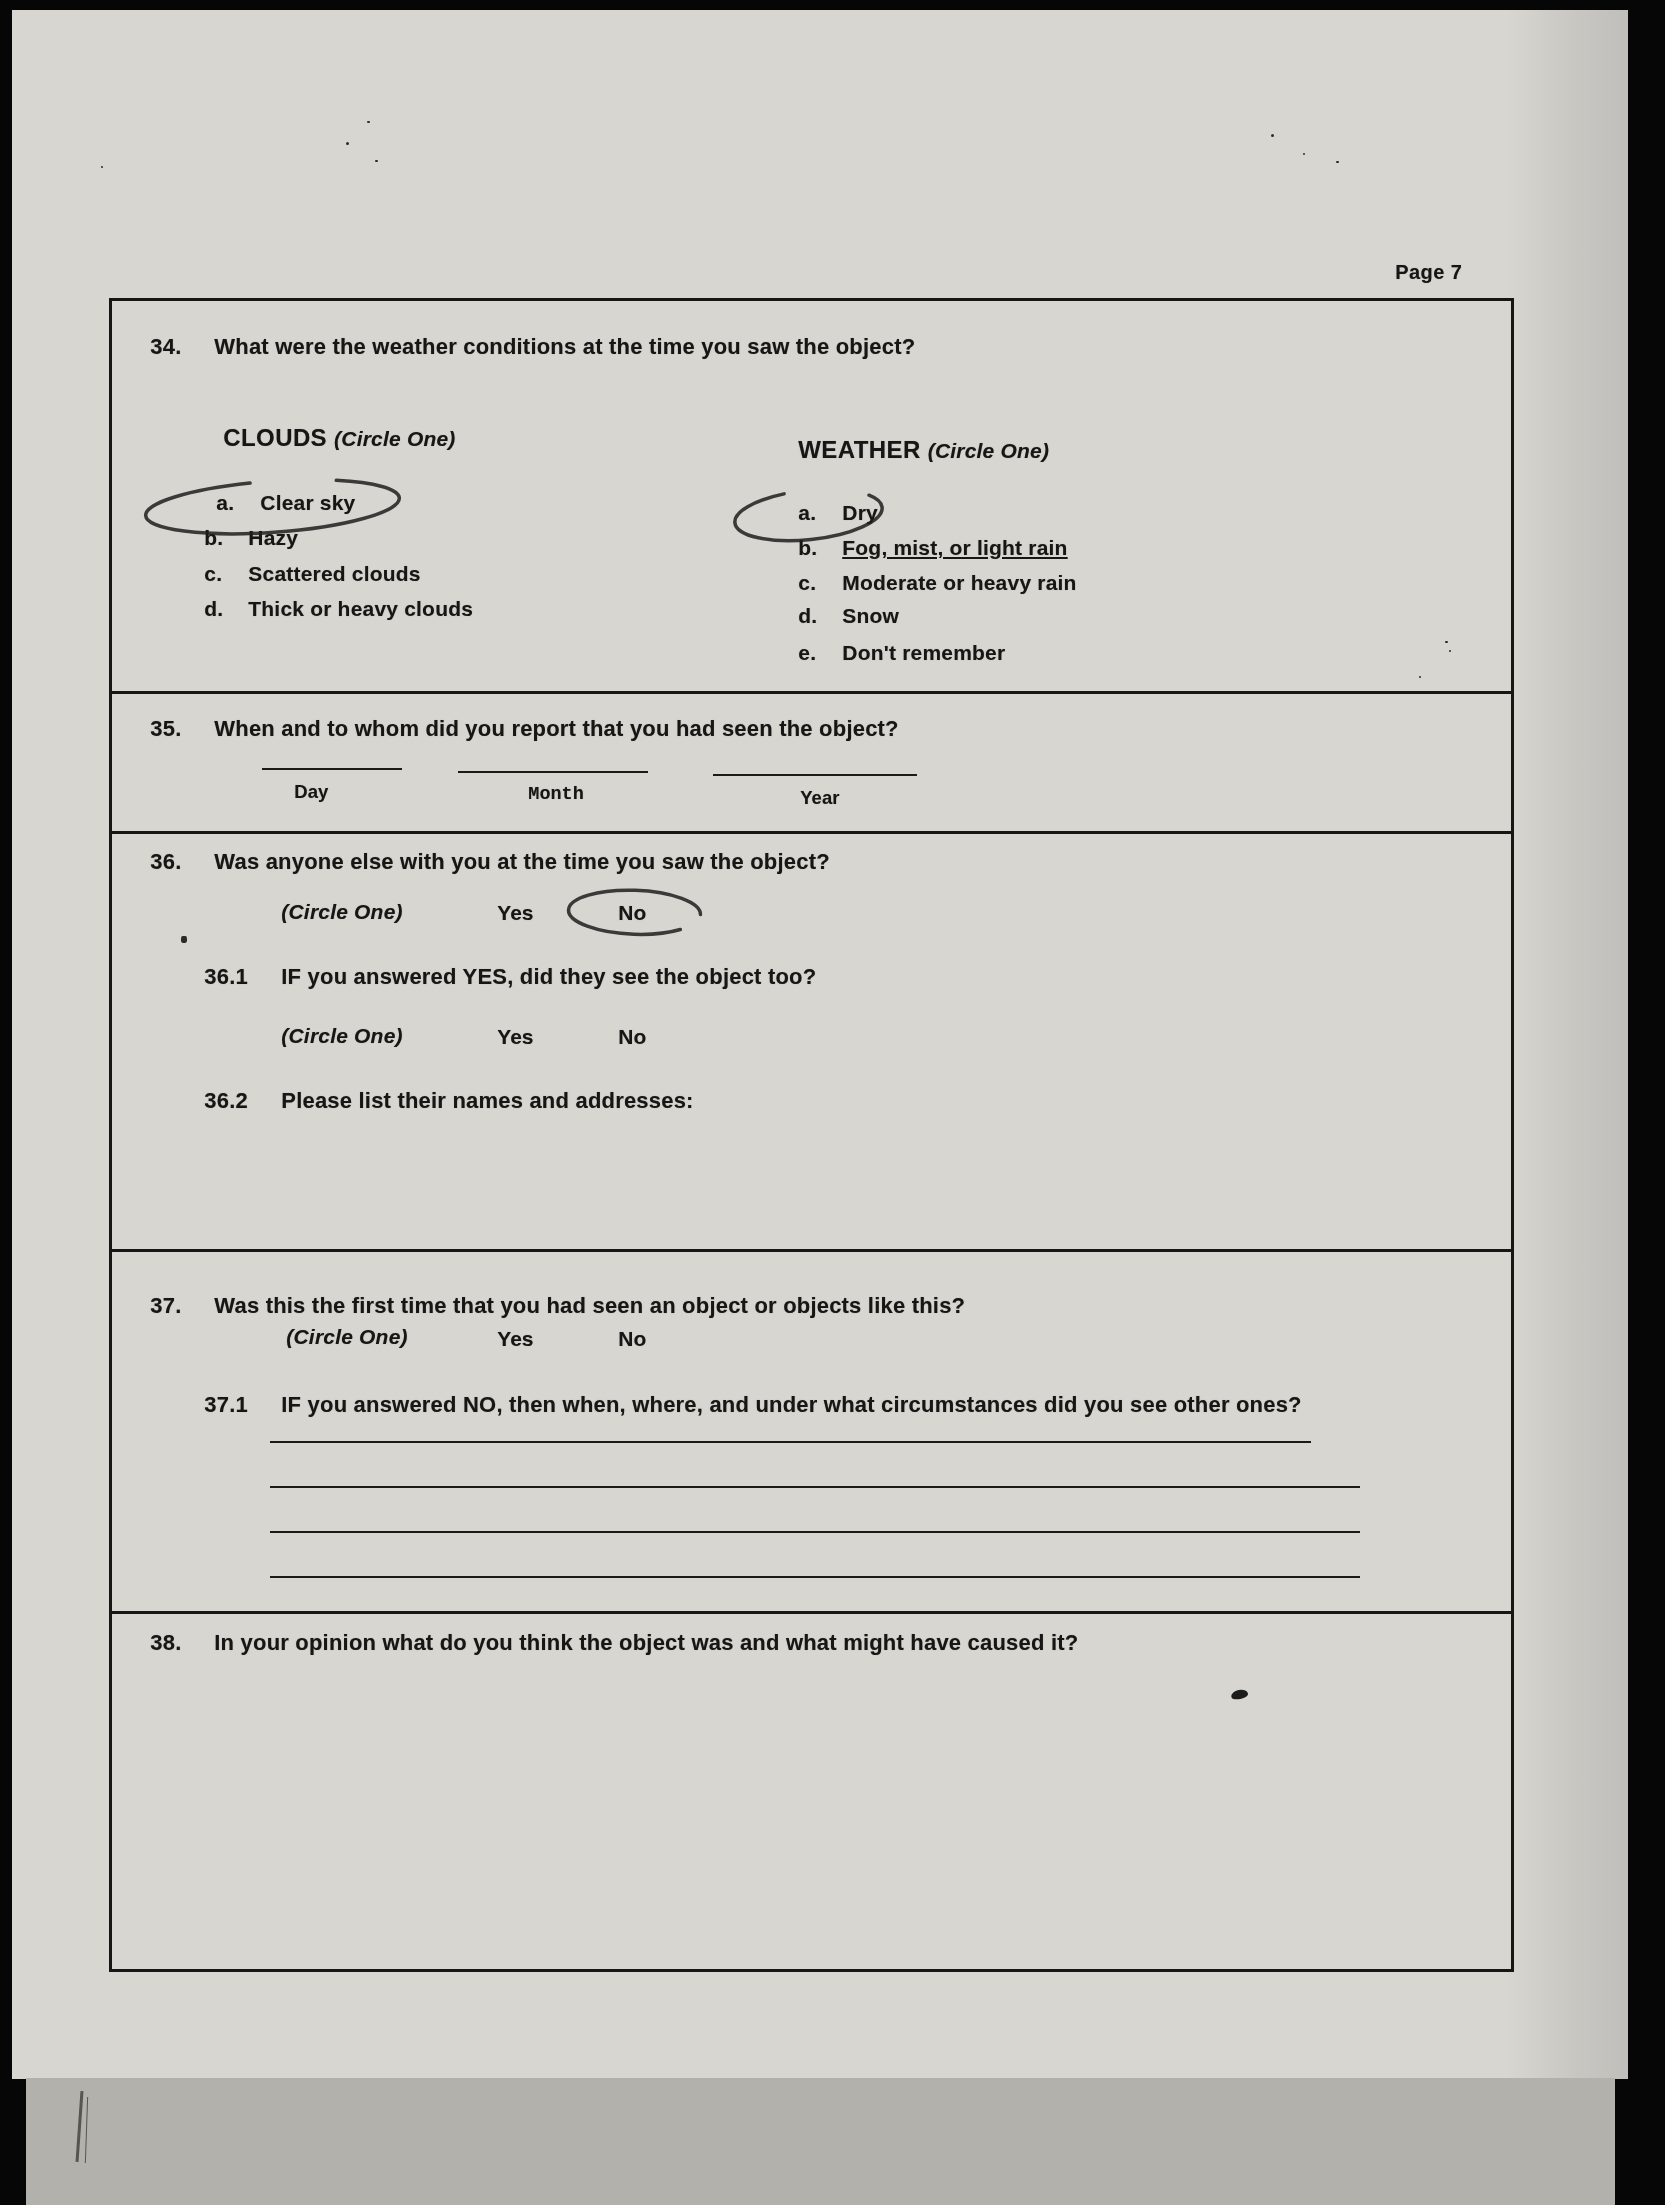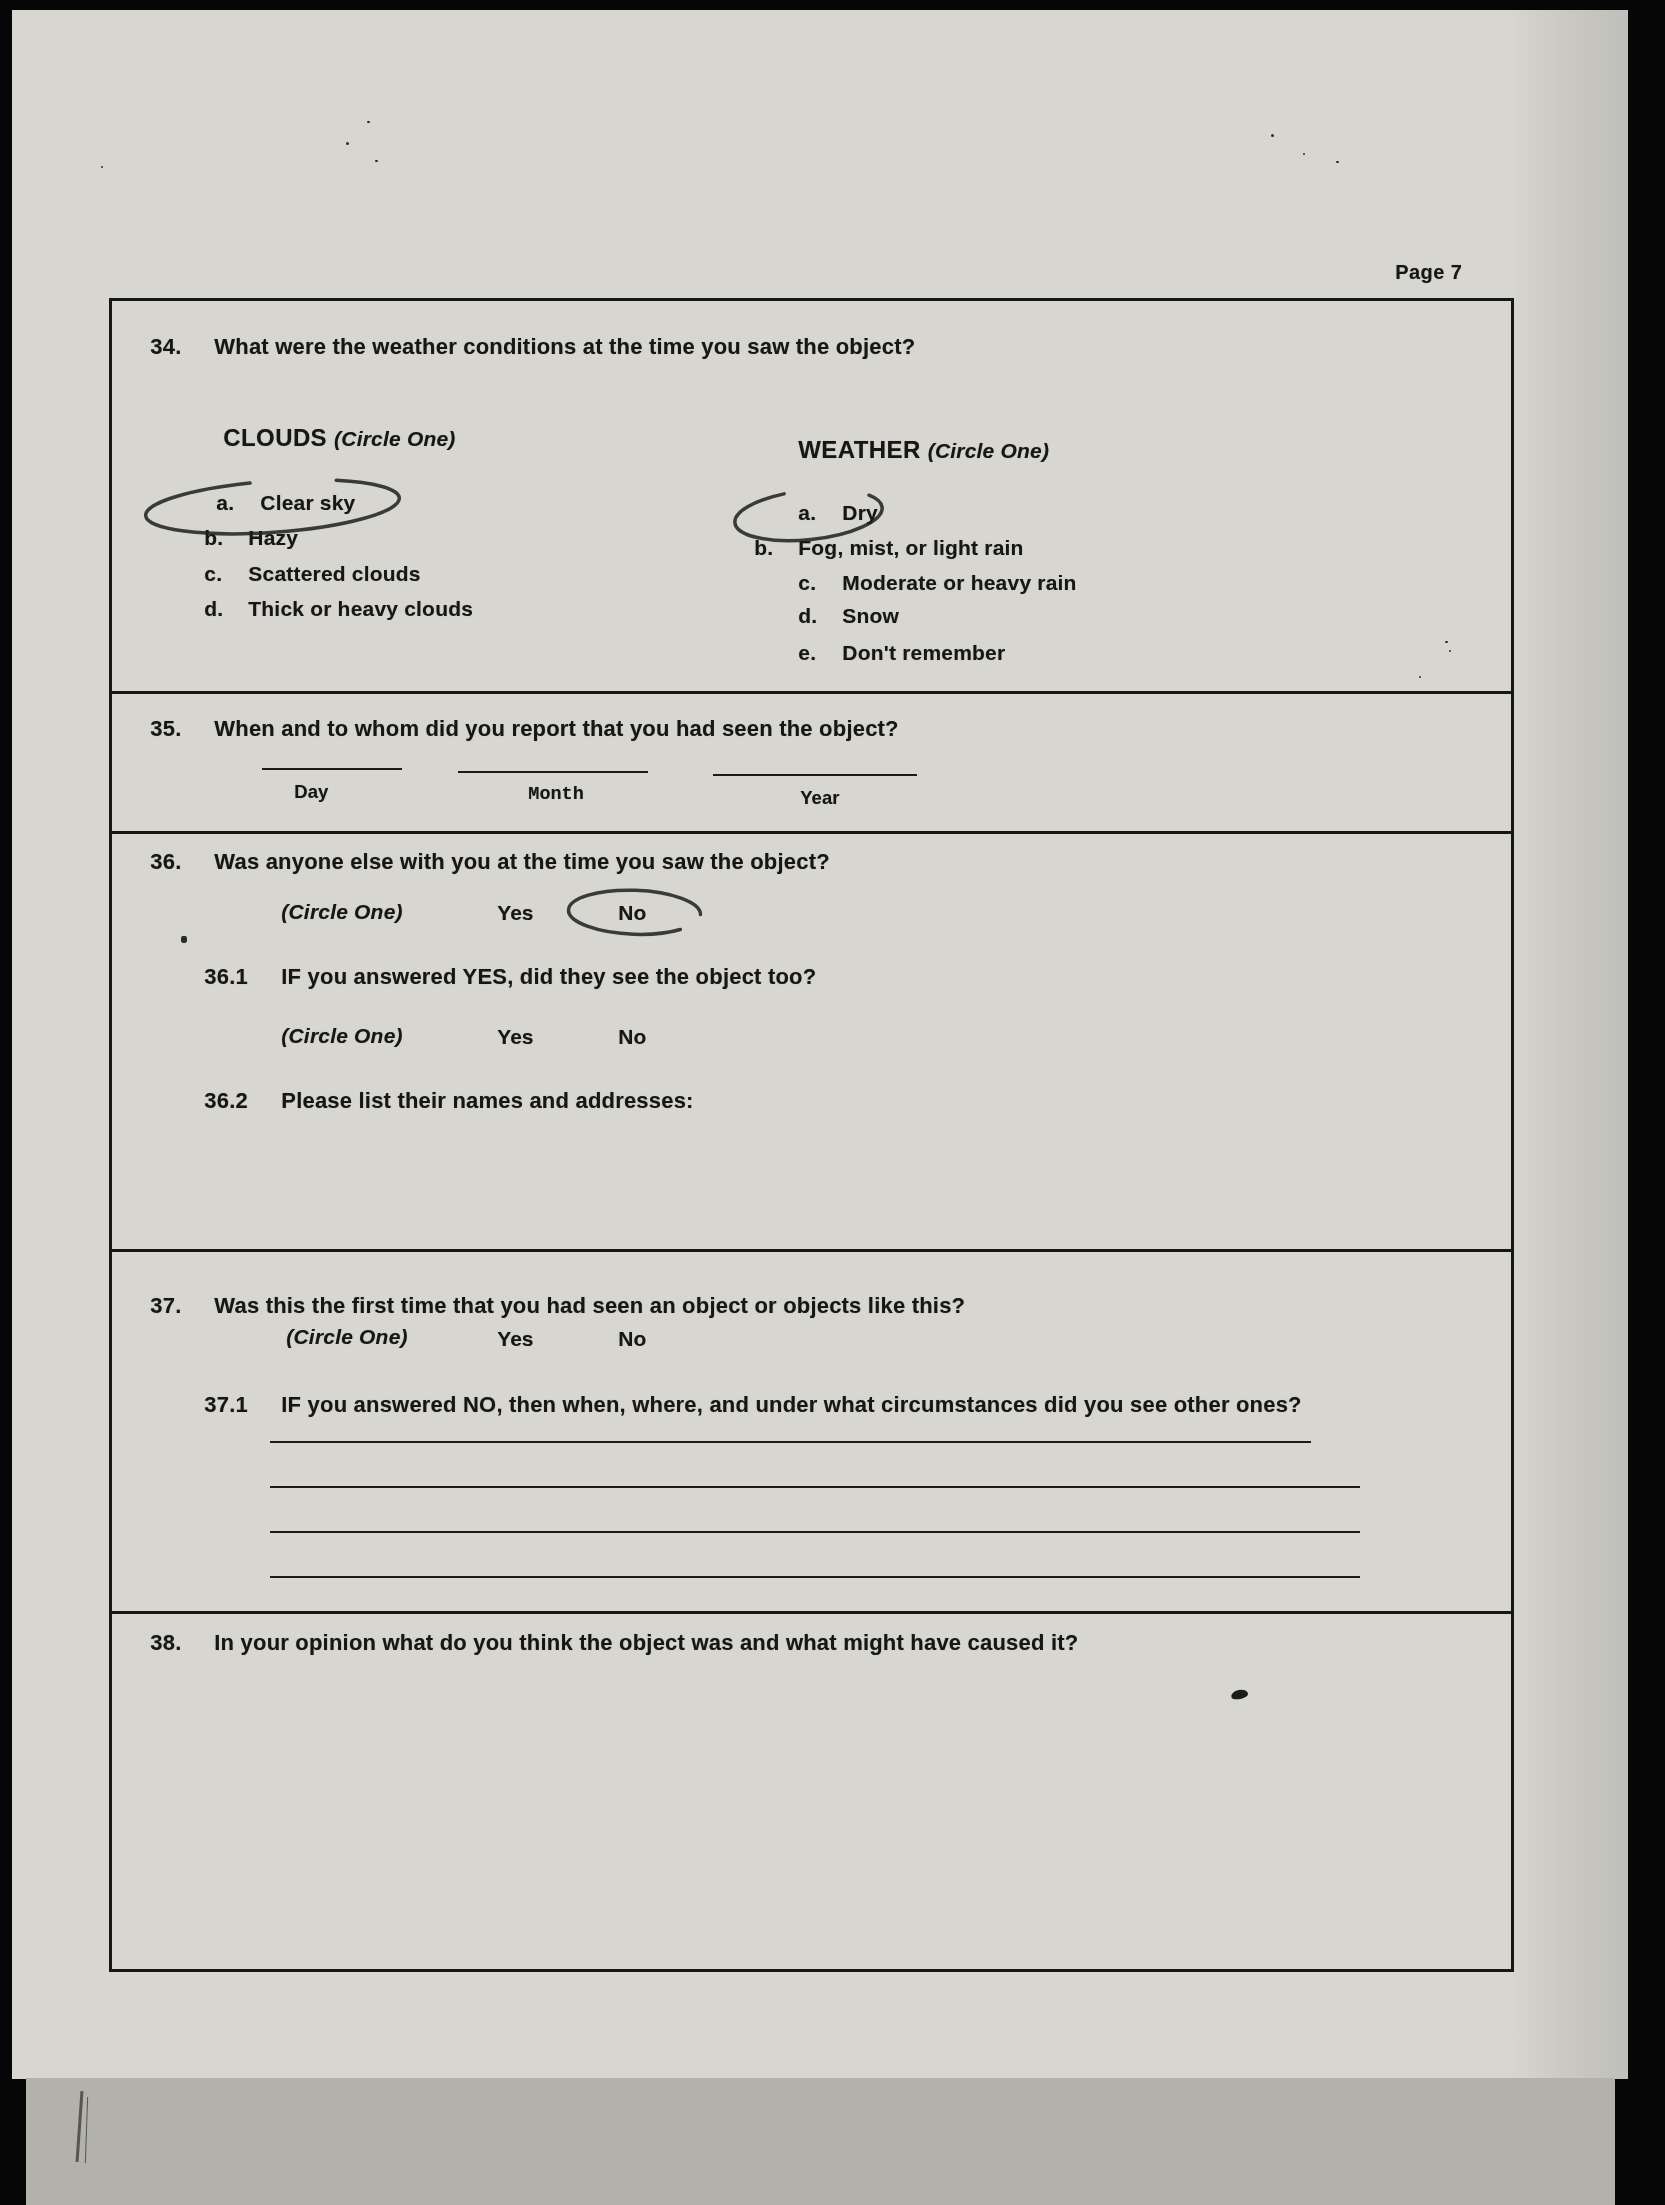--- a/index.html
+++ b/index.html
@@ -76,21 +76,21 @@
     <div class="item" style="left:192px; top:552px;">
       <span class="letter">c.</span><span>Scattered clouds</span>
     </div>
     <div class="item" style="left:192px; top:587px;">
       <span class="letter">d.</span><span>Thick or heavy clouds</span>
     </div>
 
     <div class="item" style="left:786px; top:491px;">
       <span class="letter">a.</span><span>Dry</span>
     </div>
-    <div class="item" style="left:742px; top:526px;">
+    <div class="item" style="left:786px; top:526px;text-decoration:underline;">
       <span class="letter">b.</span><span>Fog, mist, or light rain</span>
     </div>
     <div class="item" style="left:786px; top:561px;">
       <span class="letter">c.</span><span>Moderate or heavy rain</span>
     </div>
     <div class="item" style="left:786px; top:594px;">
       <span class="letter">d.</span><span>Snow</span>
     </div>
     <div class="item" style="left:786px; top:631px;">
       <span class="letter">e.</span><span>Don't remember</span>

